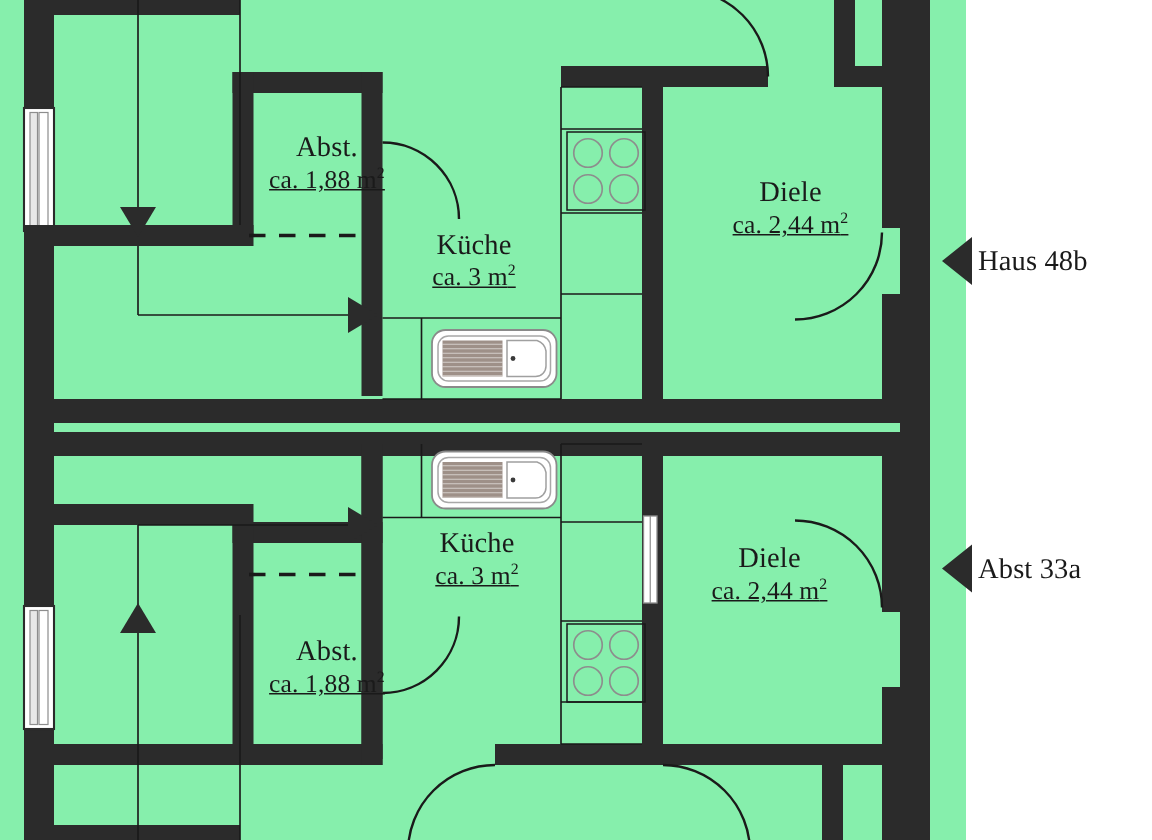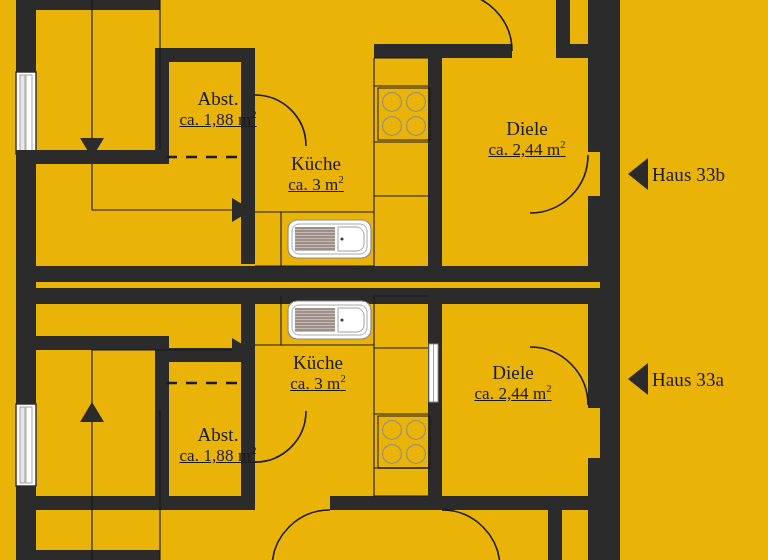--- a/index.html
+++ b/index.html
@@ -1,20 +1,20 @@
 <!DOCTYPE html>
 <html><head>
 <meta charset="utf-8">
 <style>
   html,body{margin:0;padding:0;background:#ffffff;}
   body{
     font-family:"Liberation Serif", serif;
     width:768px;height:560px;overflow:hidden;
   }
-  #plan-root{position:relative;width:768px;height:560px;background:#eab308;}
+  #plan-root{position:relative;width:644px;height:560px;background:#86efac;}
   #plan-svg{position:absolute;left:0;top:0;width:768px;height:560px;display:block;}
   .lbl{
     position:absolute;
     font-family:"Liberation Serif", serif;
     color:#1a1a1a;
     text-align:center;
     line-height:1.18;
     white-space:nowrap;
     letter-spacing:.1px;
   }
@@ -202,17 +202,17 @@
   <div class="lbl room-lbl" style="left:218px;top:424px;transform:translateX(-50%);">
     <span>Abst.</span>
     <span class="ln2"><span>ca. 1,88 m</span><sup>2</sup></span>
   </div>
 
   <div class="lbl room-lbl" style="left:513px;top:362px;transform:translateX(-50%);">
     <span>Diele</span>
     <span class="ln2"><span>ca. 2,44 m</span><sup>2</sup></span>
   </div>
 
-  <div class="lbl house-lbl" style="left:652px;top:164px;">Haus 33b</div>
-
-  <div class="lbl house-lbl" style="left:652px;top:369px;">Haus 33a</div>
+  <div class="lbl house-lbl" style="left:652px;top:164px;">Haus 48b</div>
+
+  <div class="lbl house-lbl" style="left:652px;top:369px;">Abst 33a</div>
 
 </div>
 
 </body></html>

